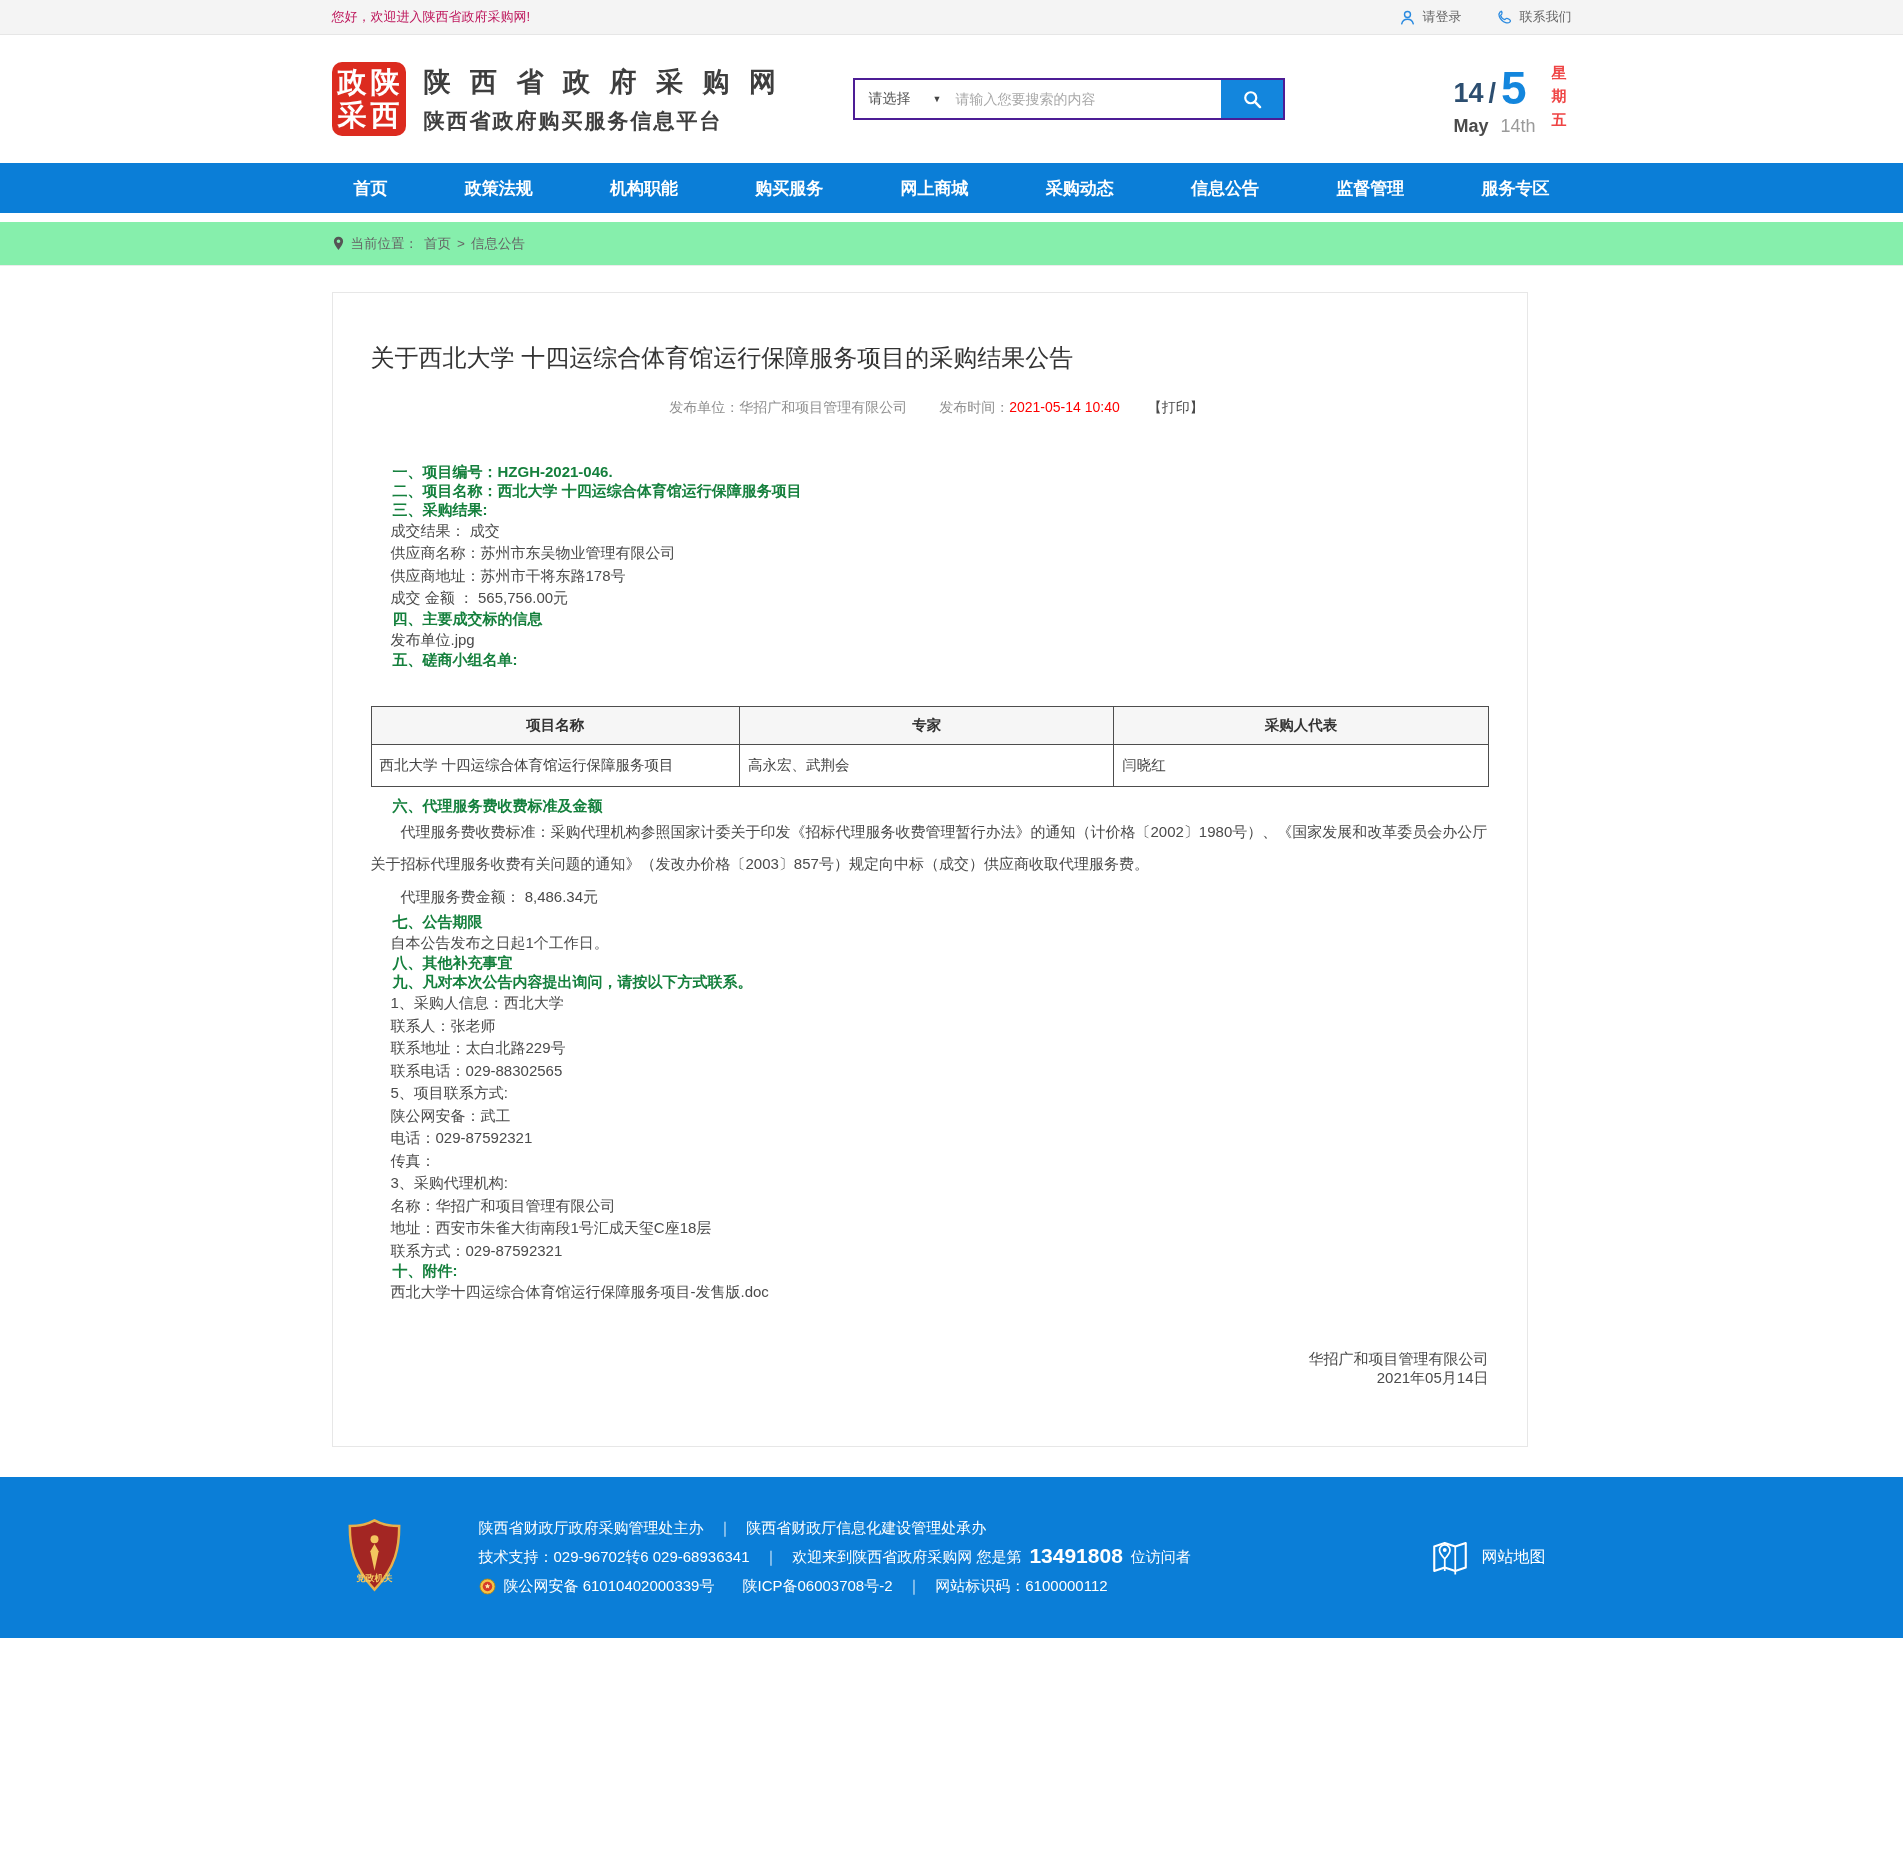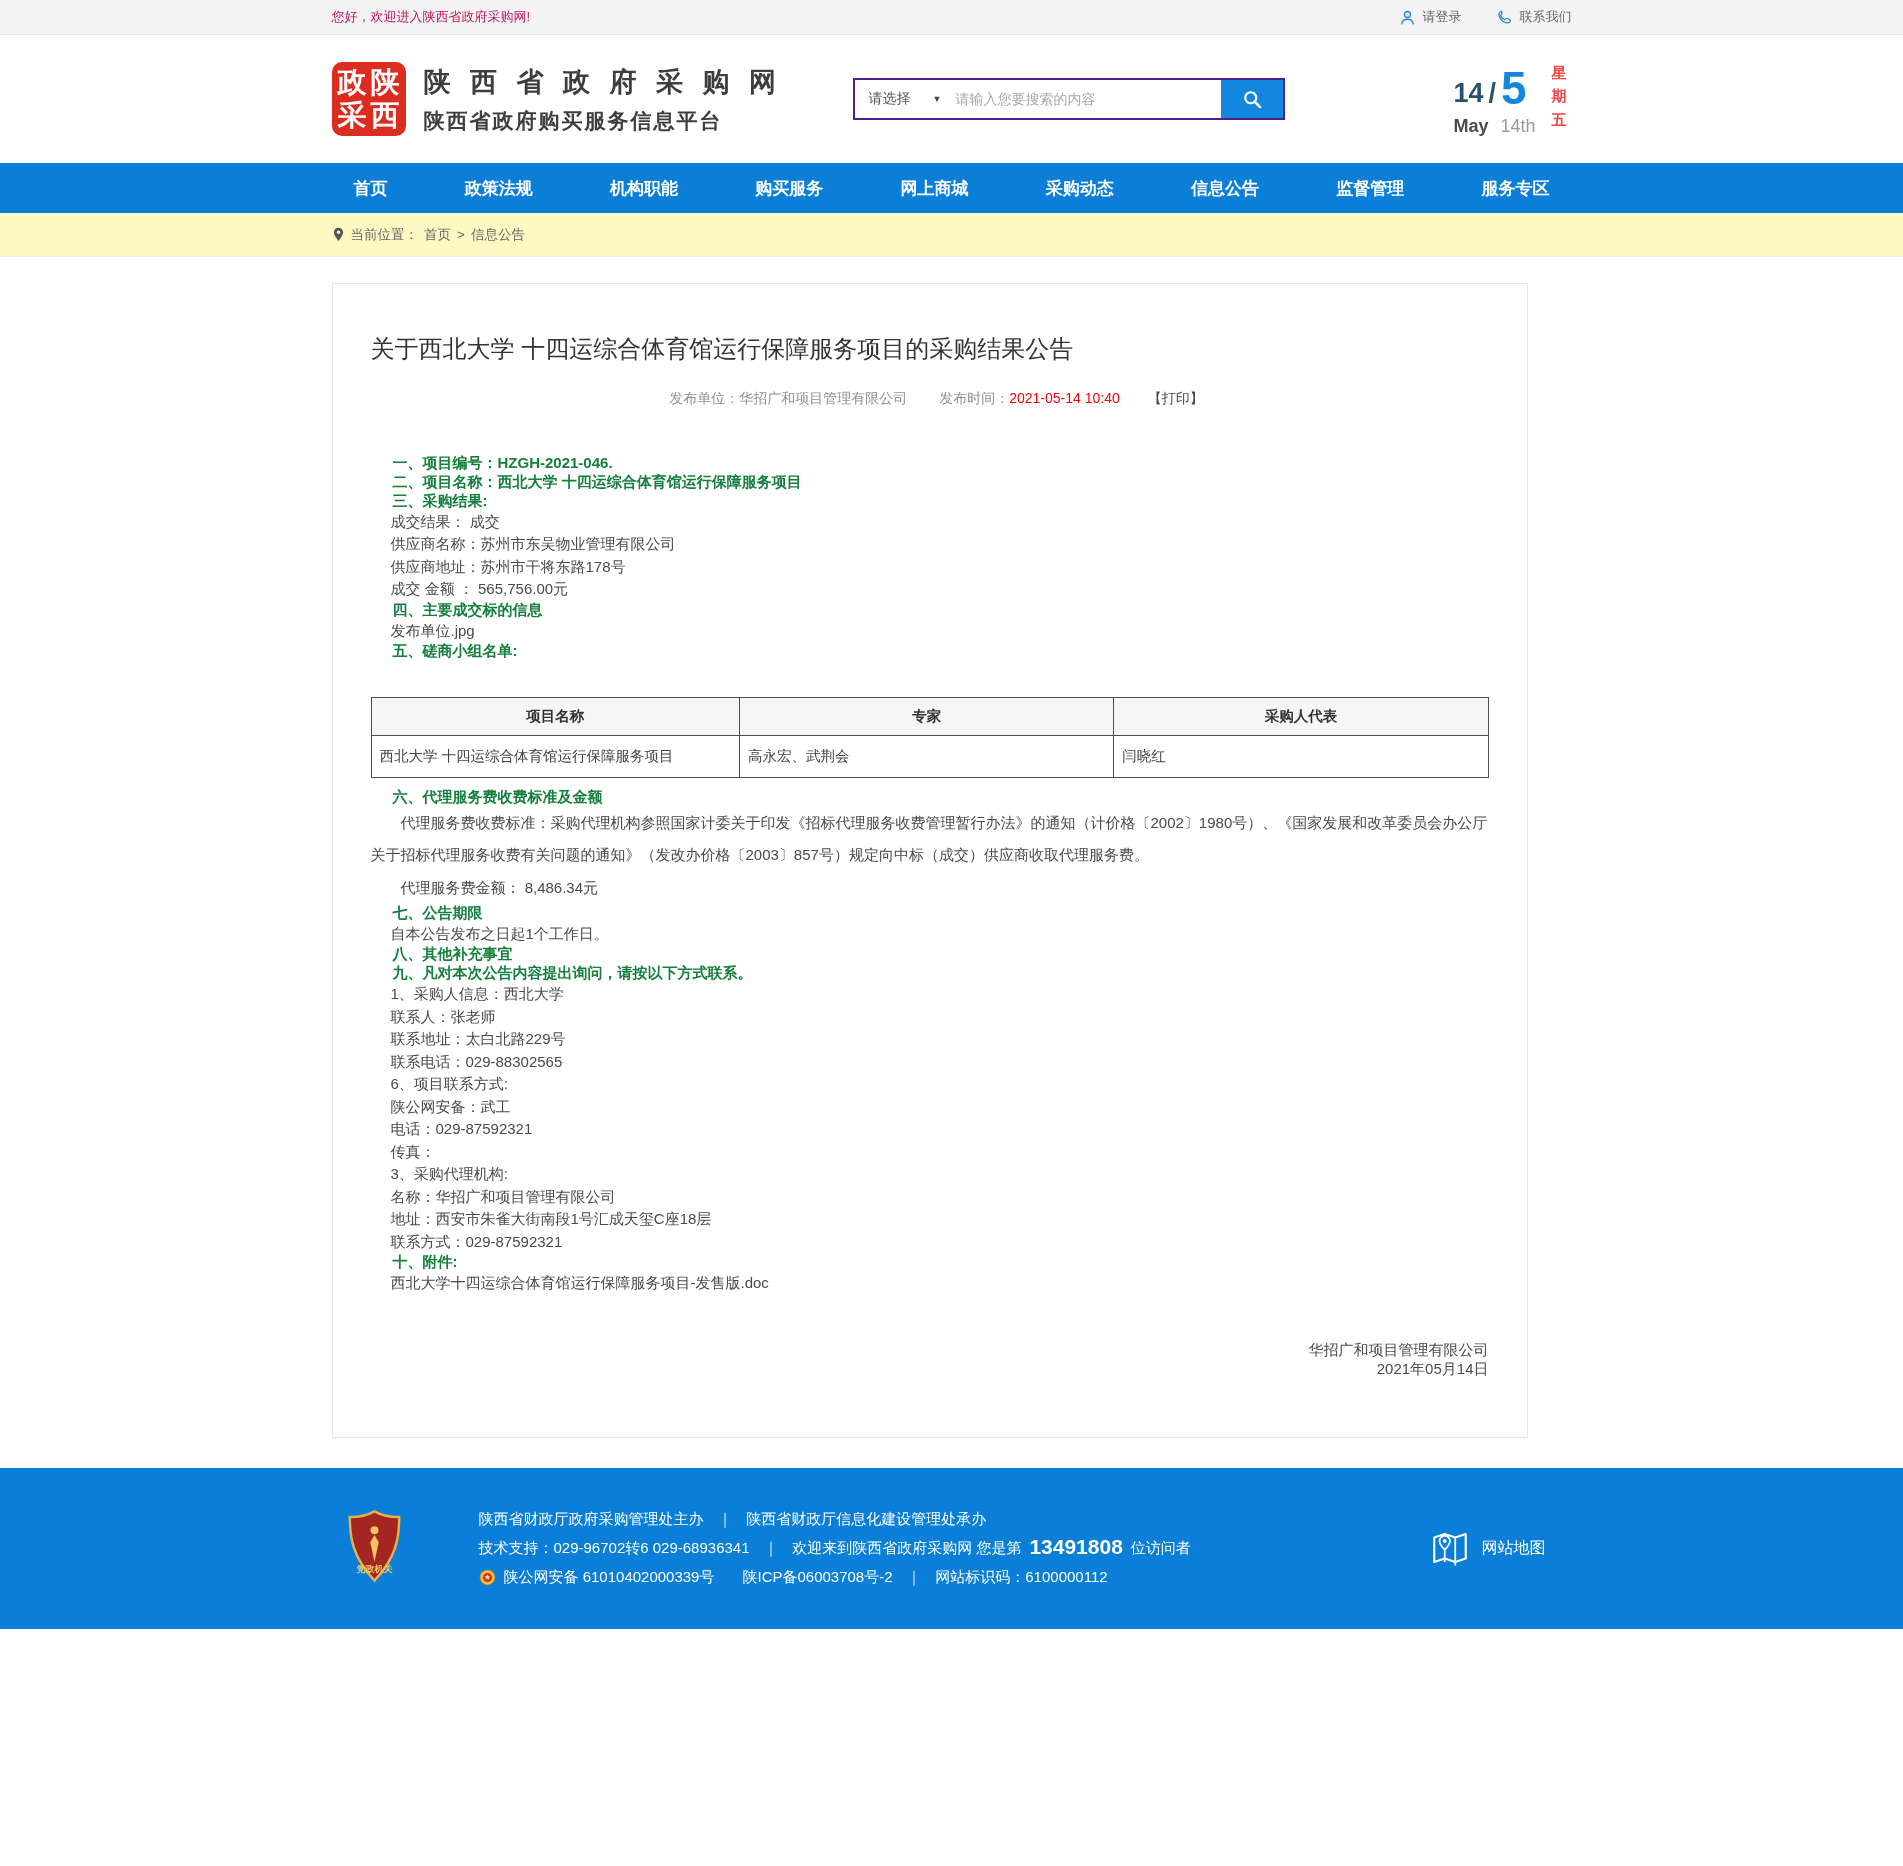--- a/index.html
+++ b/index.html
@@ -64,21 +64,21 @@
   .date-en .d { color:#9a9a9a; margin-left:7px; }
   .weekday { margin-left:16px; width:20px; font-size:15px; font-weight:bold; color:#ef4444;
              line-height:1.55; word-break:break-all; }
 
   
   .nav { height:50px; background:#0b7ed7; }
   .nav-inner { height:100%; display:flex; align-items:center; justify-content:space-between; padding:0 14px; }
   .nav-item { color:#fff; font-size:17px; font-weight:bold; padding:0 8px; cursor:pointer; white-space:nowrap; }
 
   
-  .crumb-bar { height:44px; background:#fef9c3; border-bottom:1px solid #ececec; }
+  .crumb-bar { height:44px; background:#86efac; border-bottom:1px solid #ececec;margin-top:9px; }
   .crumb-inner { height:100%; display:flex; align-items:center; gap:6px; font-size:13.5px; color:#666; }
   .crumb-link { cursor:pointer; }
 
   
   .main { padding:26px 0 30px; }
   .card { width:1196px; background:#fff; border:1px solid #e7e7e7; padding:48px 38px 58px; }
   .article-title { text-align:left; font-size:24px; font-weight:normal; color:#333; line-height:1.4; }
   .article-meta { text-align:center; margin-top:24px; font-size:14px; color:#8f8f8f; }
   .article-meta .grp { margin:0 14px; }
   .meta-time { color:#ff0000; }
@@ -259,21 +259,21 @@
           <p class="p-indent">代理服务费收费标准：采购代理机构参照国家计委关于印发《招标代理服务收费管理暂行办法》的通知（计价格〔2002〕1980号）、《国家发展和改革委员会办公厅关于招标代理服务收费有关问题的通知》（发改办价格〔2003〕857号）规定向中标（成交）供应商收取代理服务费。</p>
           <p class="p-indent">代理服务费金额：  8,486.34元</p>
           <p class="p-bold">七、公告期限</p>
           <p class="p-normal">自本公告发布之日起1个工作日。</p>
           <p class="p-bold">八、其他补充事宜</p>
           <p class="p-bold">九、凡对本次公告内容提出询问，请按以下方式联系。</p>
           <p class="p-normal">1、采购人信息：西北大学</p>
           <p class="p-normal">联系人：张老师</p>
           <p class="p-normal">联系地址：太白北路229号</p>
           <p class="p-normal">联系电话：029-88302565</p>
-          <p class="p-normal">6、项目联系方式:</p>
+          <p class="p-normal">5、项目联系方式:</p>
           <p class="p-normal">陕公网安备：武工</p>
           <p class="p-normal">电话：029-87592321</p>
           <p class="p-normal">传真：</p>
           <p class="p-normal">3、采购代理机构:</p>
           <p class="p-normal">名称：华招广和项目管理有限公司</p>
           <p class="p-normal">地址：西安市朱雀大街南段1号汇成天玺C座18层</p>
           <p class="p-normal">联系方式：029-87592321</p>
           <p class="p-bold">十、附件:</p>
           <p class="p-normal">西北大学十四运综合体育馆运行保障服务项目-发售版.doc</p>
           <p class="p-right sig-first">华招广和项目管理有限公司</p>

